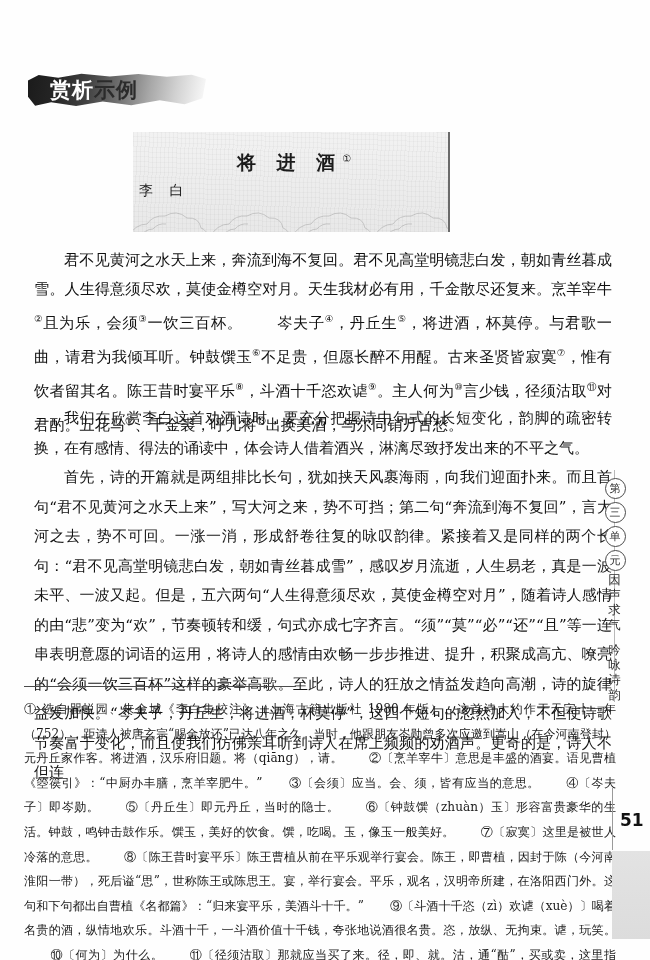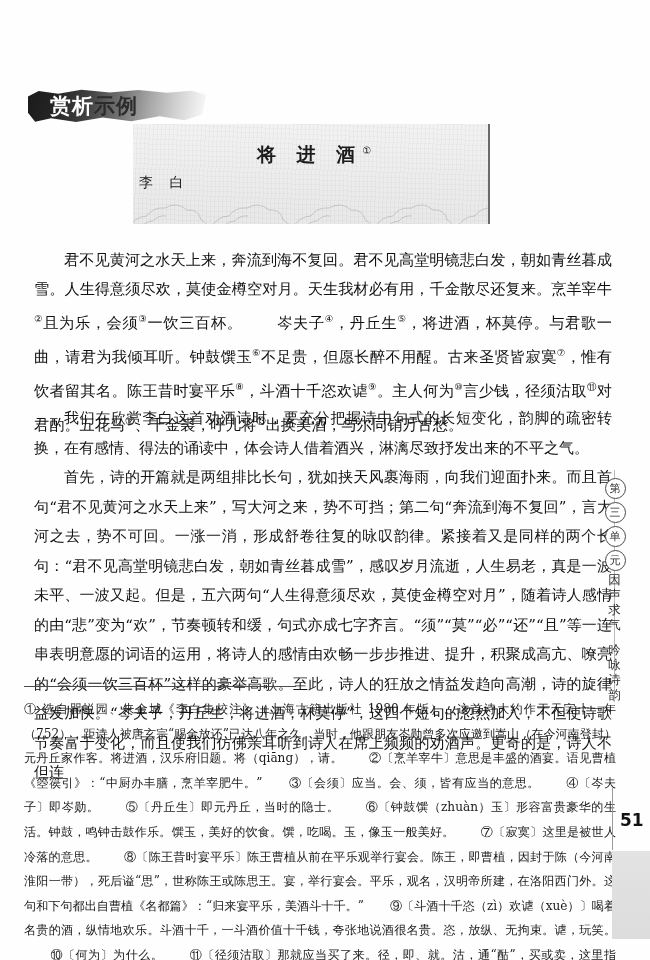--- a/index.html
+++ b/index.html
@@ -21,21 +21,21 @@
     inset: 0;
     width: 650px;
     height: 960px;
     background: #fefefe;
   }
 
   
   .banner {
     position: absolute;
     left: 28px;
-    top: 84px;
+    top: 68px;
     width: 178px;
     height: 44px;
   }
   .banner .brush {
     position: absolute;
     left: 0;
     top: 5px;
     width: 178px;
     height: 34px;
     background: linear-gradient(100deg,
@@ -60,22 +60,22 @@
     line-height: 32px;
     white-space: nowrap;
   }
   .banner .t-white { color: #ffffff; }
   .banner .t-dark  { color: #2b2b2b; }
 
   
   .poem-panel {
     position: absolute;
     left: 133px;
-    top: 124px;
-    width: 357px;
+    top: 132px;
+    width: 317px;
     height: 100px;
     background:
       repeating-linear-gradient(92deg,
         rgba(0,0,0,.030) 0px, rgba(0,0,0,.030) 1px,
         rgba(0,0,0,0) 1px, rgba(0,0,0,0) 4px),
       repeating-linear-gradient(2deg,
         rgba(0,0,0,.022) 0px, rgba(0,0,0,.022) 1px,
         rgba(0,0,0,0) 1px, rgba(0,0,0,0) 5px),
       linear-gradient(180deg, #f2f2f2 0%, #ececec 60%, #e8e8e8 100%);
     border-right: 2px solid #6a6a6a;

